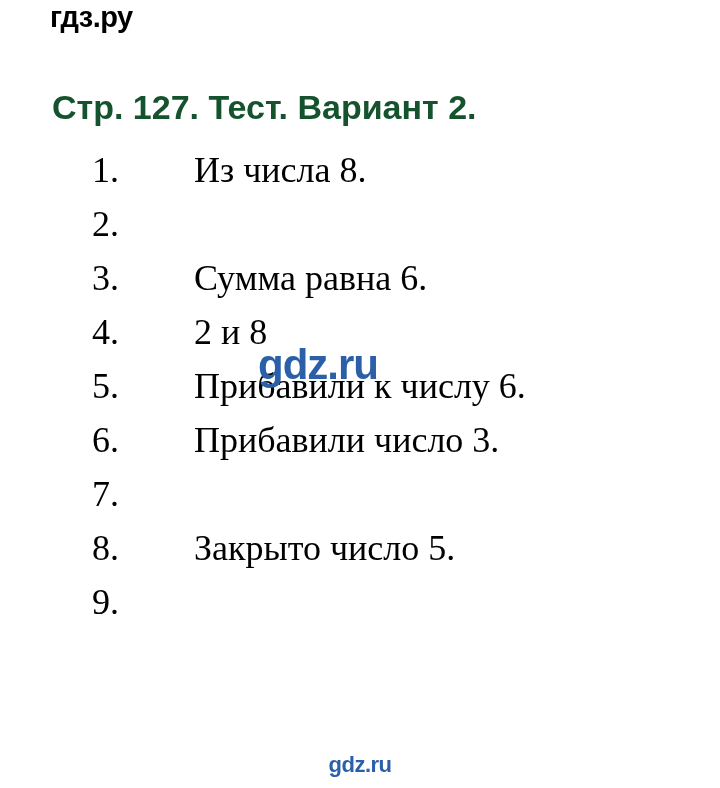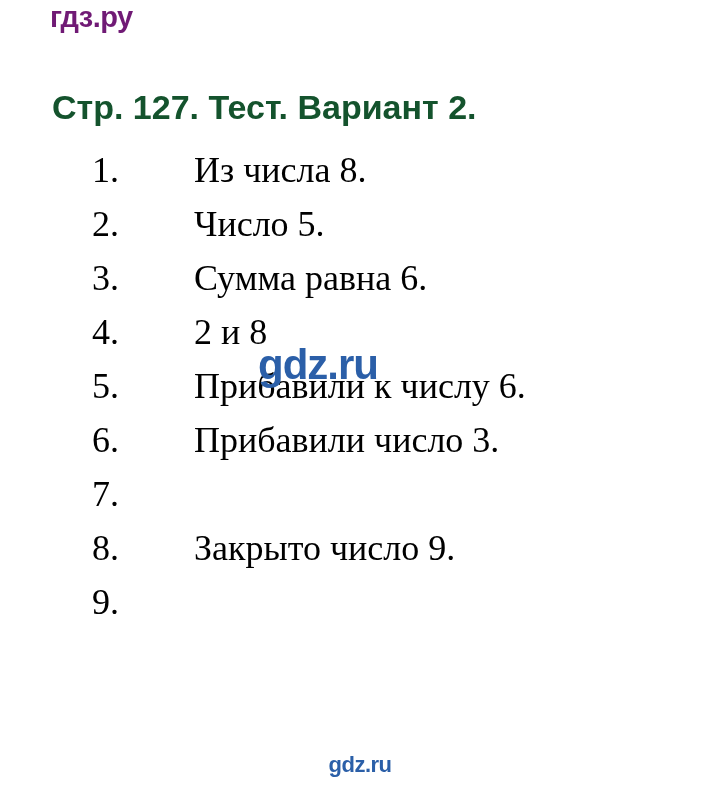--- a/index.html
+++ b/index.html
@@ -21,21 +21,21 @@
   }
   
   .logo-top {
     position: absolute;
     left: 50px;
     top: 0px;
     font-family: "Liberation Sans", sans-serif;
     font-weight: bold;
     font-size: 29px;
     letter-spacing: -0.5px;
-    color: #701a75;
+    color: #000000;
     line-height: 34px;
     white-space: nowrap;
   }
   
   .heading {
     position: absolute;
     left: 52px;
     top: 88px;
     font-family: "Liberation Sans", sans-serif;
     font-weight: bold;
@@ -107,21 +107,20 @@
 
   <div class="list">
 
     <div class="list-item">
       <span class="item-num">1.</span>
       <span class="item-text">Из числа 8.</span>
     </div>
 
     <div class="list-item">
       <span class="item-num">2.</span>
-      <span class="item-text">Число 5.</span>
     </div>
 
     <div class="list-item">
       <span class="item-num">3.</span>
       <span class="item-text">Сумма равна 6.</span>
     </div>
 
     <div class="list-item">
       <span class="item-num">4.</span>
       <span class="item-text">2 и 8</span>
@@ -136,21 +135,21 @@
       <span class="item-num">6.</span>
       <span class="item-text">Прибавили число 3.</span>
     </div>
 
     <div class="list-item">
       <span class="item-num">7.</span>
     </div>
 
     <div class="list-item">
       <span class="item-num">8.</span>
-      <span class="item-text">Закрыто число 9.</span>
+      <span class="item-text">Закрыто число 5.</span>
     </div>
 
     <div class="list-item">
       <span class="item-num">9.</span>
     </div>
 
   </div>
 
   <div class="watermark-mid">gdz.ru</div>
 

